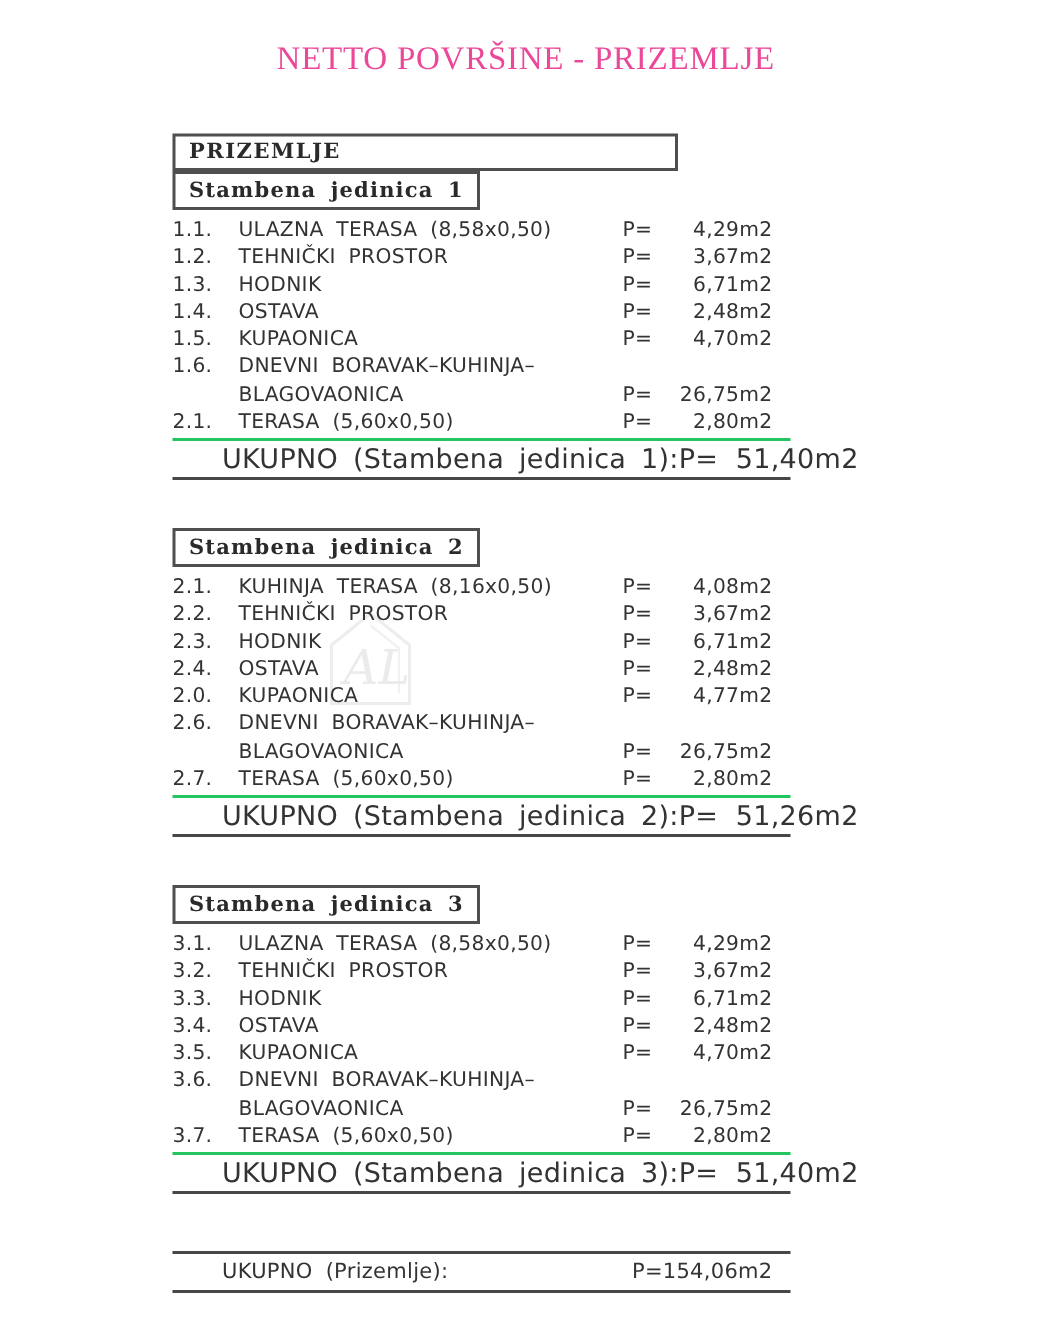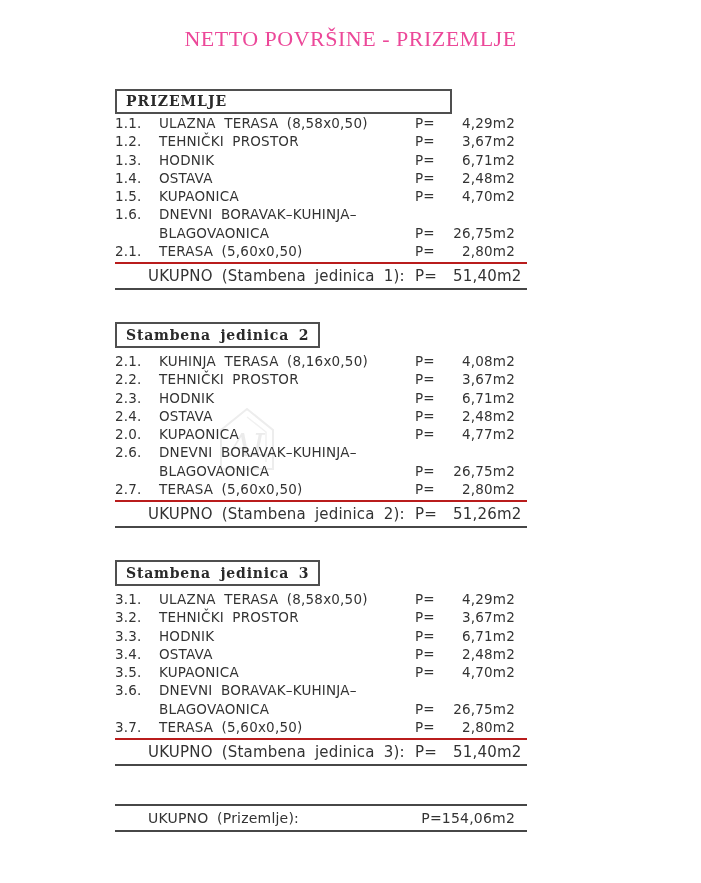--- a/index.html
+++ b/index.html
@@ -59,27 +59,27 @@
     font-size:13.5px; letter-spacing:0.2px; word-spacing:4px;
     white-space:nowrap;
   }
   .c-num  { }
   .c-name { }
   .c-p    { }
   .c-val  { text-align:right; }
 
   .total-row {
     margin-top:2px;
-    border-top:2px solid #b91c1c; border-bottom:2px solid #474747;
+    border-top:2px solid #22c55e; border-bottom:2px solid #474747;
     height:28px;
     display:grid;
     grid-template-columns:1fr 38px 62px;
     align-items:center;
     padding-left:33px; padding-right:12px;
-    font-size:15px; letter-spacing:0.2px; word-spacing:4px;
+    font-size:18px; letter-spacing:0.2px; word-spacing:4px;
     white-space:nowrap;
   }
   .total-row .c-val { text-align:right; }
 
   .grand-total-row {
     margin-top:38px;
     border-top:2px solid #474747; border-bottom:2px solid #474747;
     height:28px;
     display:grid;
     grid-template-columns:1fr 110px;
@@ -103,20 +103,21 @@
   </span>
 </div>
 
 <div class="page-title">NETTO POVRŠINE - PRIZEMLJE</div>
 
 <div class="sheet">
 
   <div class="floor-box">PRIZEMLJE</div>
 
   <div class="unit-section">
+    <div class="unit-header">Stambena jedinica 1</div>
 
     <div class="row">
       <span class="c-num">1.1.</span>
       <span class="c-name">ULAZNA TERASA (8,58x0,50)</span>
       <span class="c-p">P=</span>
       <span class="c-val">4,29m2</span>
     </div>
     <div class="row">
       <span class="c-num">1.2.</span>
       <span class="c-name">TEHNIČKI PROSTOR</span>

